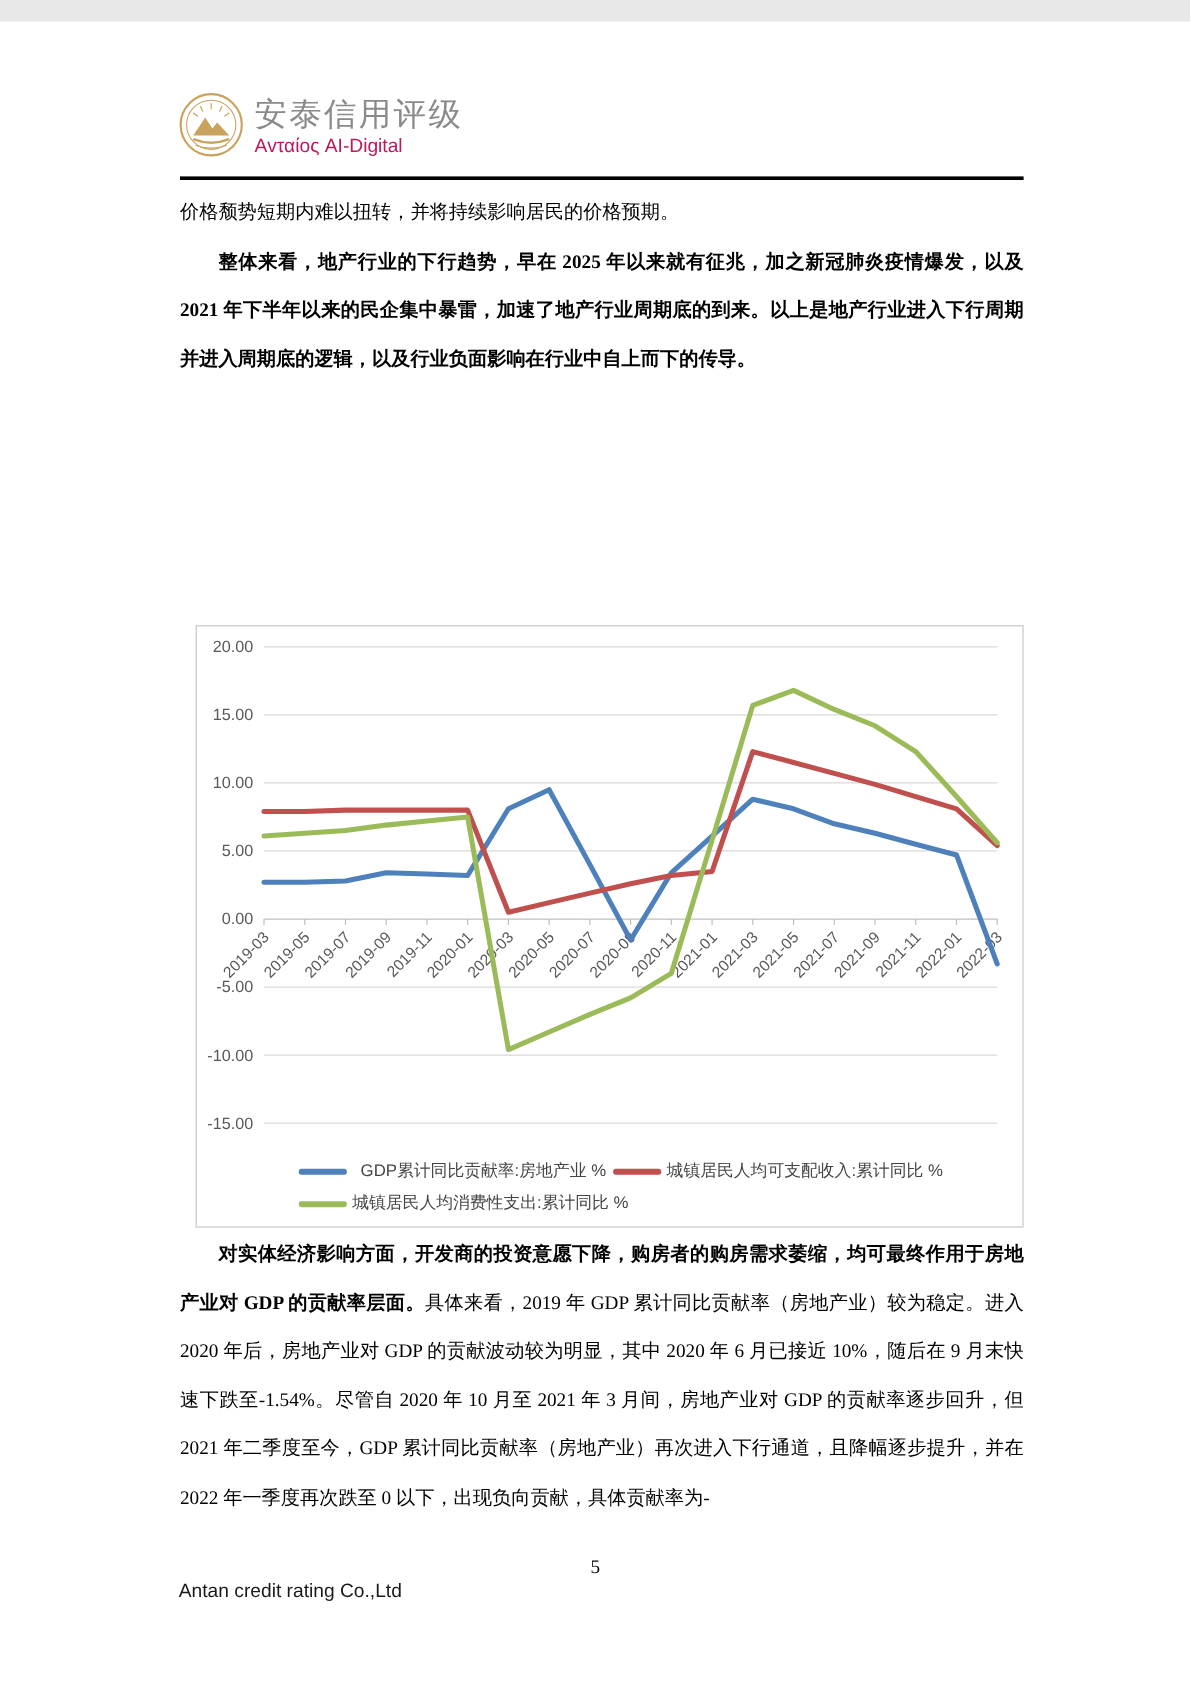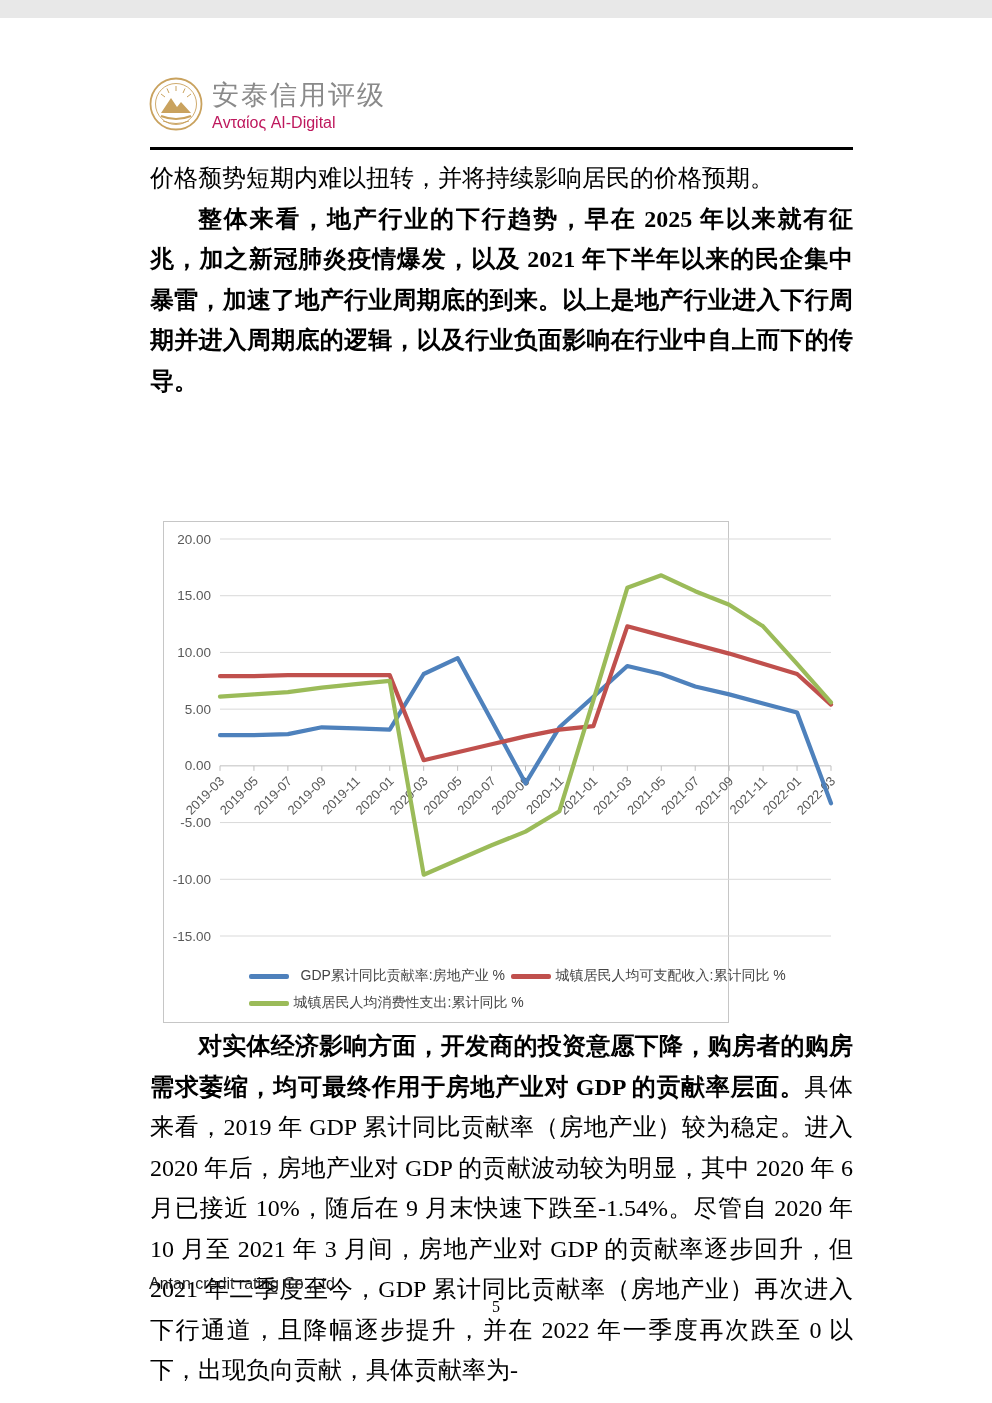--- a/index.html
+++ b/index.html
@@ -8,40 +8,40 @@
     margin:18px auto;overflow:hidden;
     font-family:"Liberation Serif","DejaVu Serif",serif;color:#000;
   }
   
   .logo{position:absolute;left:149px;top:58px;display:flex;align-items:center;gap:9px;}
   .logo-text{display:flex;flex-direction:column;line-height:1.1;}
   .logo-title{font-family:"Liberation Sans","DejaVu Sans",sans-serif;font-size:27px;color:#8a8a8a;letter-spacing:2px;}
   .logo-subtitle{font-family:"Liberation Sans","DejaVu Sans",sans-serif;font-size:16px;color:#be185d;margin-top:3px;}
   .divider{position:absolute;left:150px;top:129px;width:703px;height:3px;background:#000;}
   
-  .text-block{position:absolute;left:150px;width:703px;font-size:24px;line-height:40.5px;}
+  .text-block{position:absolute;left:150px;width:703px;font-size:16px;line-height:40.5px;}
   #text-block-1{top:140px;}
   #text-block-2{top:1008px;}
   .para{margin:0;text-align:justify;}
   .para.indent{text-indent:2em;}
   .b{font-weight:bold;}
   
   .chart-box{
-    position:absolute;left:163px;top:503px;width:566px;height:502px;
+    position:absolute;left:163px;top:503px;width:690px;height:502px;
     border:1px solid #c6c6c6;background:#fff;box-sizing:border-box;
   }
   .chart-box svg{display:block;}
   .chart-legend{position:absolute;left:56px;bottom:10px;width:613px;}
   .legend-inner{width:556px;margin:0 auto;display:flex;flex-wrap:wrap;align-items:center;row-gap:9px;}
   .legend-entry{display:flex;align-items:center;gap:5px;box-sizing:border-box;}
   .legend-swatch{width:40px;height:5px;border-radius:2px;flex:0 0 auto;}
   .legend-label{font-family:"Liberation Sans","DejaVu Sans",sans-serif;font-size:14px;color:#454545;white-space:nowrap;}
   
   .page-number{position:absolute;left:0;top:1280px;width:992px;text-align:center;font-size:16px;color:#000;}
-  .footer-text{position:absolute;left:149px;top:1257px;font-family:"Liberation Sans","DejaVu Sans",sans-serif;font-size:16px;color:#1a1a1a;}
+  .footer-text{position:absolute;left:149px;top:1300px;font-family:"Liberation Sans","DejaVu Sans",sans-serif;font-size:16px;color:#1a1a1a;}
 </style>
 </head>
 <body>
 
 <div class="page">
 
   <div class="logo">
     <span>
       <svg width="54" height="56" viewBox="0 0 54 56" aria-hidden="true">
         <circle cx="27" cy="28" r="25.5" fill="none" stroke="#c9a25e" stroke-width="1.8"></circle>

